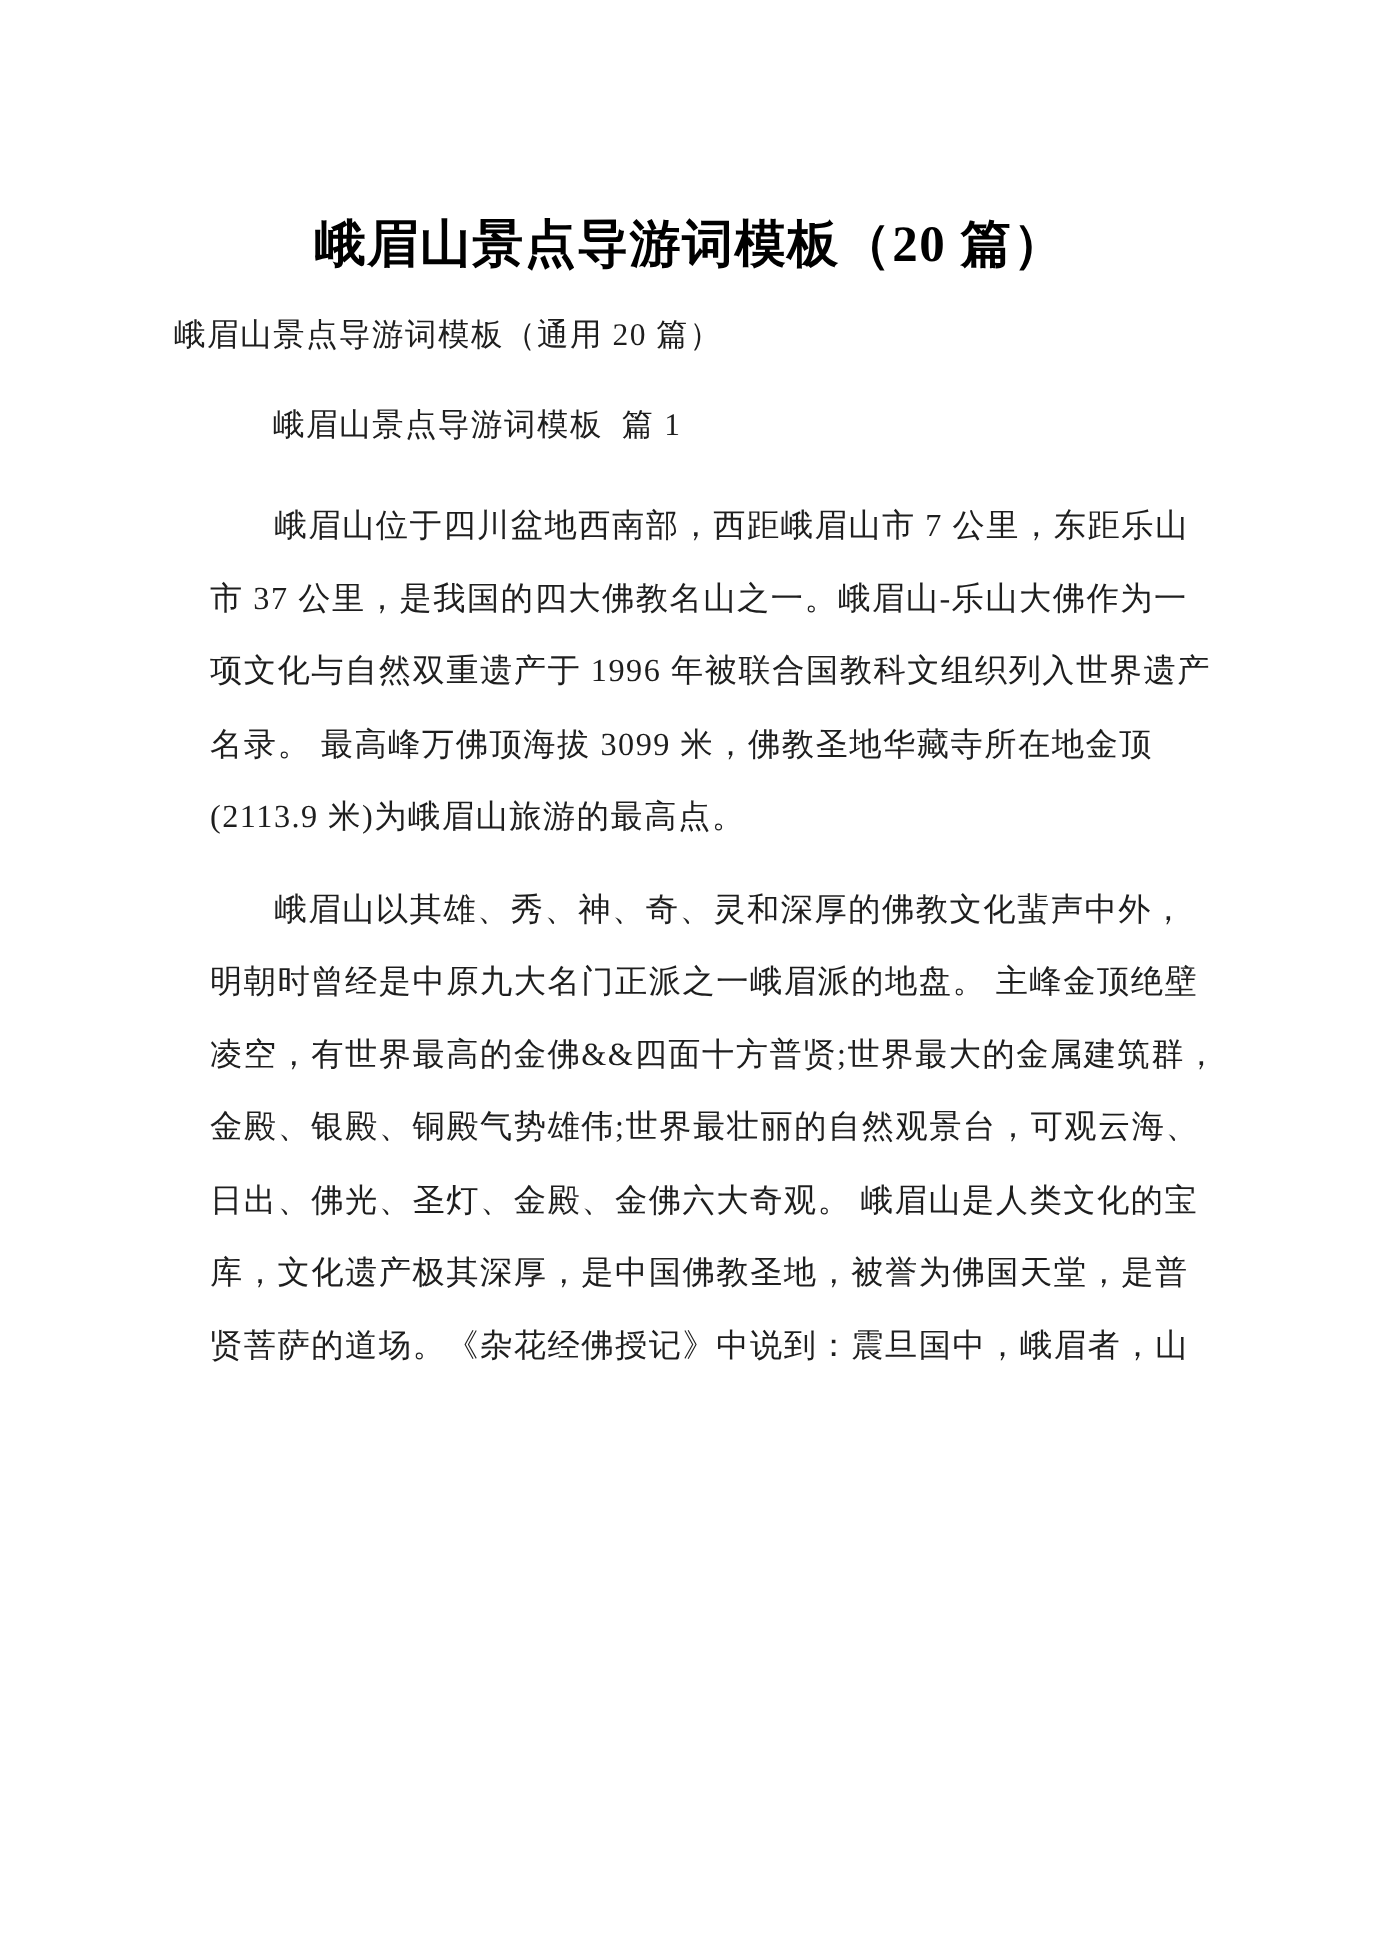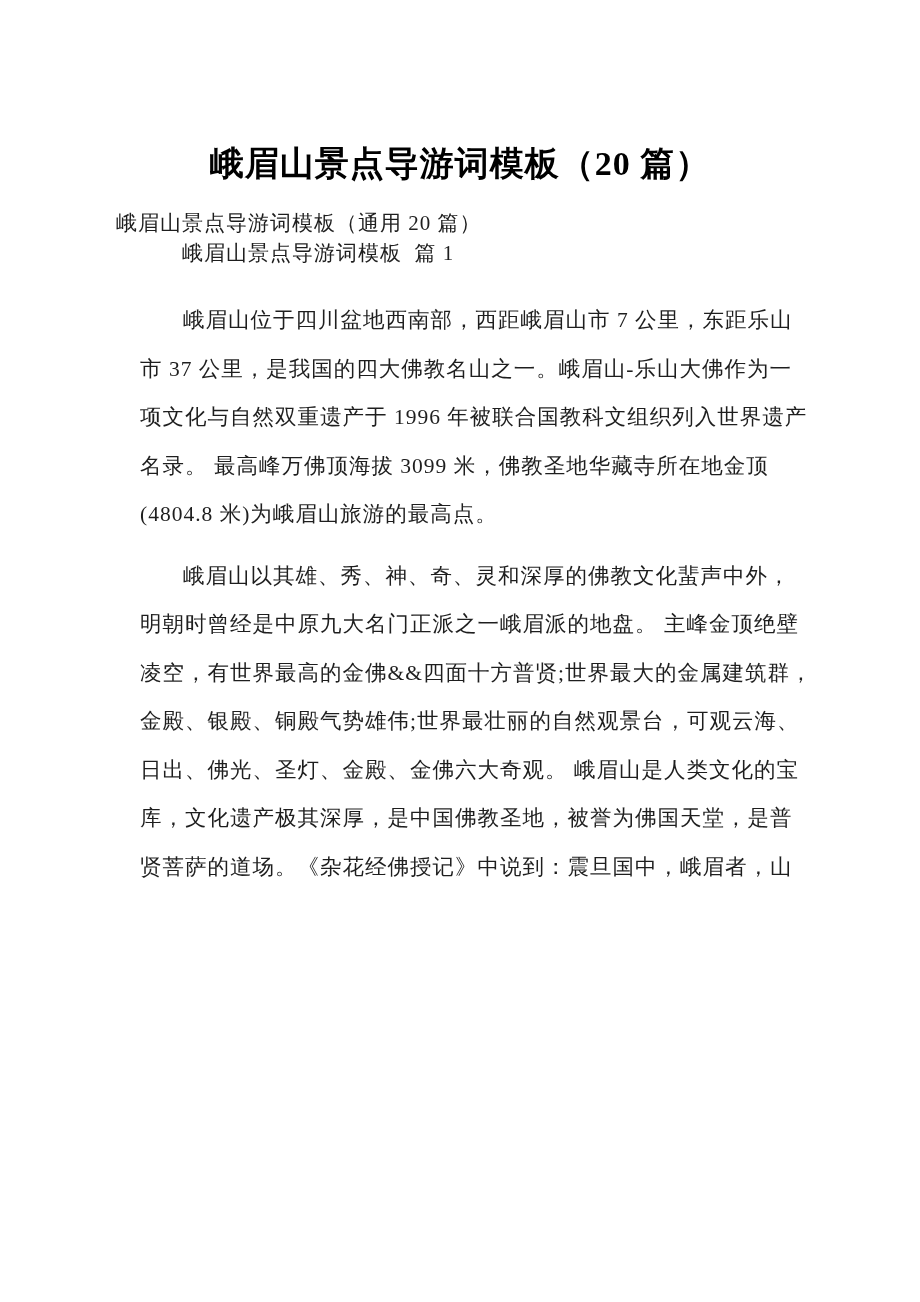--- a/index.html
+++ b/index.html
@@ -32,20 +32,21 @@
   }
   .doc-subtitle {
     margin-top: 16px;
     margin-left: 116px;
     font-size: 21px;
     line-height: 30px;
     letter-spacing: 1px;
     white-space: pre;
   }
   .doc-heading {
+    margin-top: 30px;
     margin-left: 140px;
     font-size: 21px;
     line-height: 30px;
     letter-spacing: 1px;
     text-indent: 2em;
     white-space: pre;
   }
   .content {
     margin-left: 140px;
     margin-top: 28px;
@@ -72,21 +73,21 @@
   <div class="doc-subtitle">峨眉山景点导游词模板（通用 20 篇）</div>
 
   <div class="doc-heading">峨眉山景点导游词模板  篇 1</div>
 
   <div class="content">
       <div class="para">
         <div class="line first">峨眉山位于四川盆地西南部，西距峨眉山市 7 公里，东距乐山</div>
         <div class="line">市 37 公里，是我国的四大佛教名山之一。峨眉山-乐山大佛作为一</div>
         <div class="line">项文化与自然双重遗产于 1996 年被联合国教科文组织列入世界遗产</div>
         <div class="line">名录。 最高峰万佛顶海拔 3099 米，佛教圣地华藏寺所在地金顶</div>
-        <div class="line">(4804.8 米)为峨眉山旅游的最高点。</div>
+        <div class="line">(2113.9 米)为峨眉山旅游的最高点。</div>
       </div>
       <div class="para">
         <div class="line first">峨眉山以其雄、秀、神、奇、灵和深厚的佛教文化蜚声中外，</div>
         <div class="line">明朝时曾经是中原九大名门正派之一峨眉派的地盘。 主峰金顶绝壁</div>
         <div class="line">凌空，有世界最高的金佛&amp;&amp;四面十方普贤;世界最大的金属建筑群，</div>
         <div class="line">金殿、银殿、铜殿气势雄伟;世界最壮丽的自然观景台，可观云海、</div>
         <div class="line">日出、佛光、圣灯、金殿、金佛六大奇观。 峨眉山是人类文化的宝</div>
         <div class="line">库，文化遗产极其深厚，是中国佛教圣地，被誉为佛国天堂，是普</div>
         <div class="line">贤菩萨的道场。《杂花经佛授记》中说到：震旦国中，峨眉者，山</div>
       </div>

